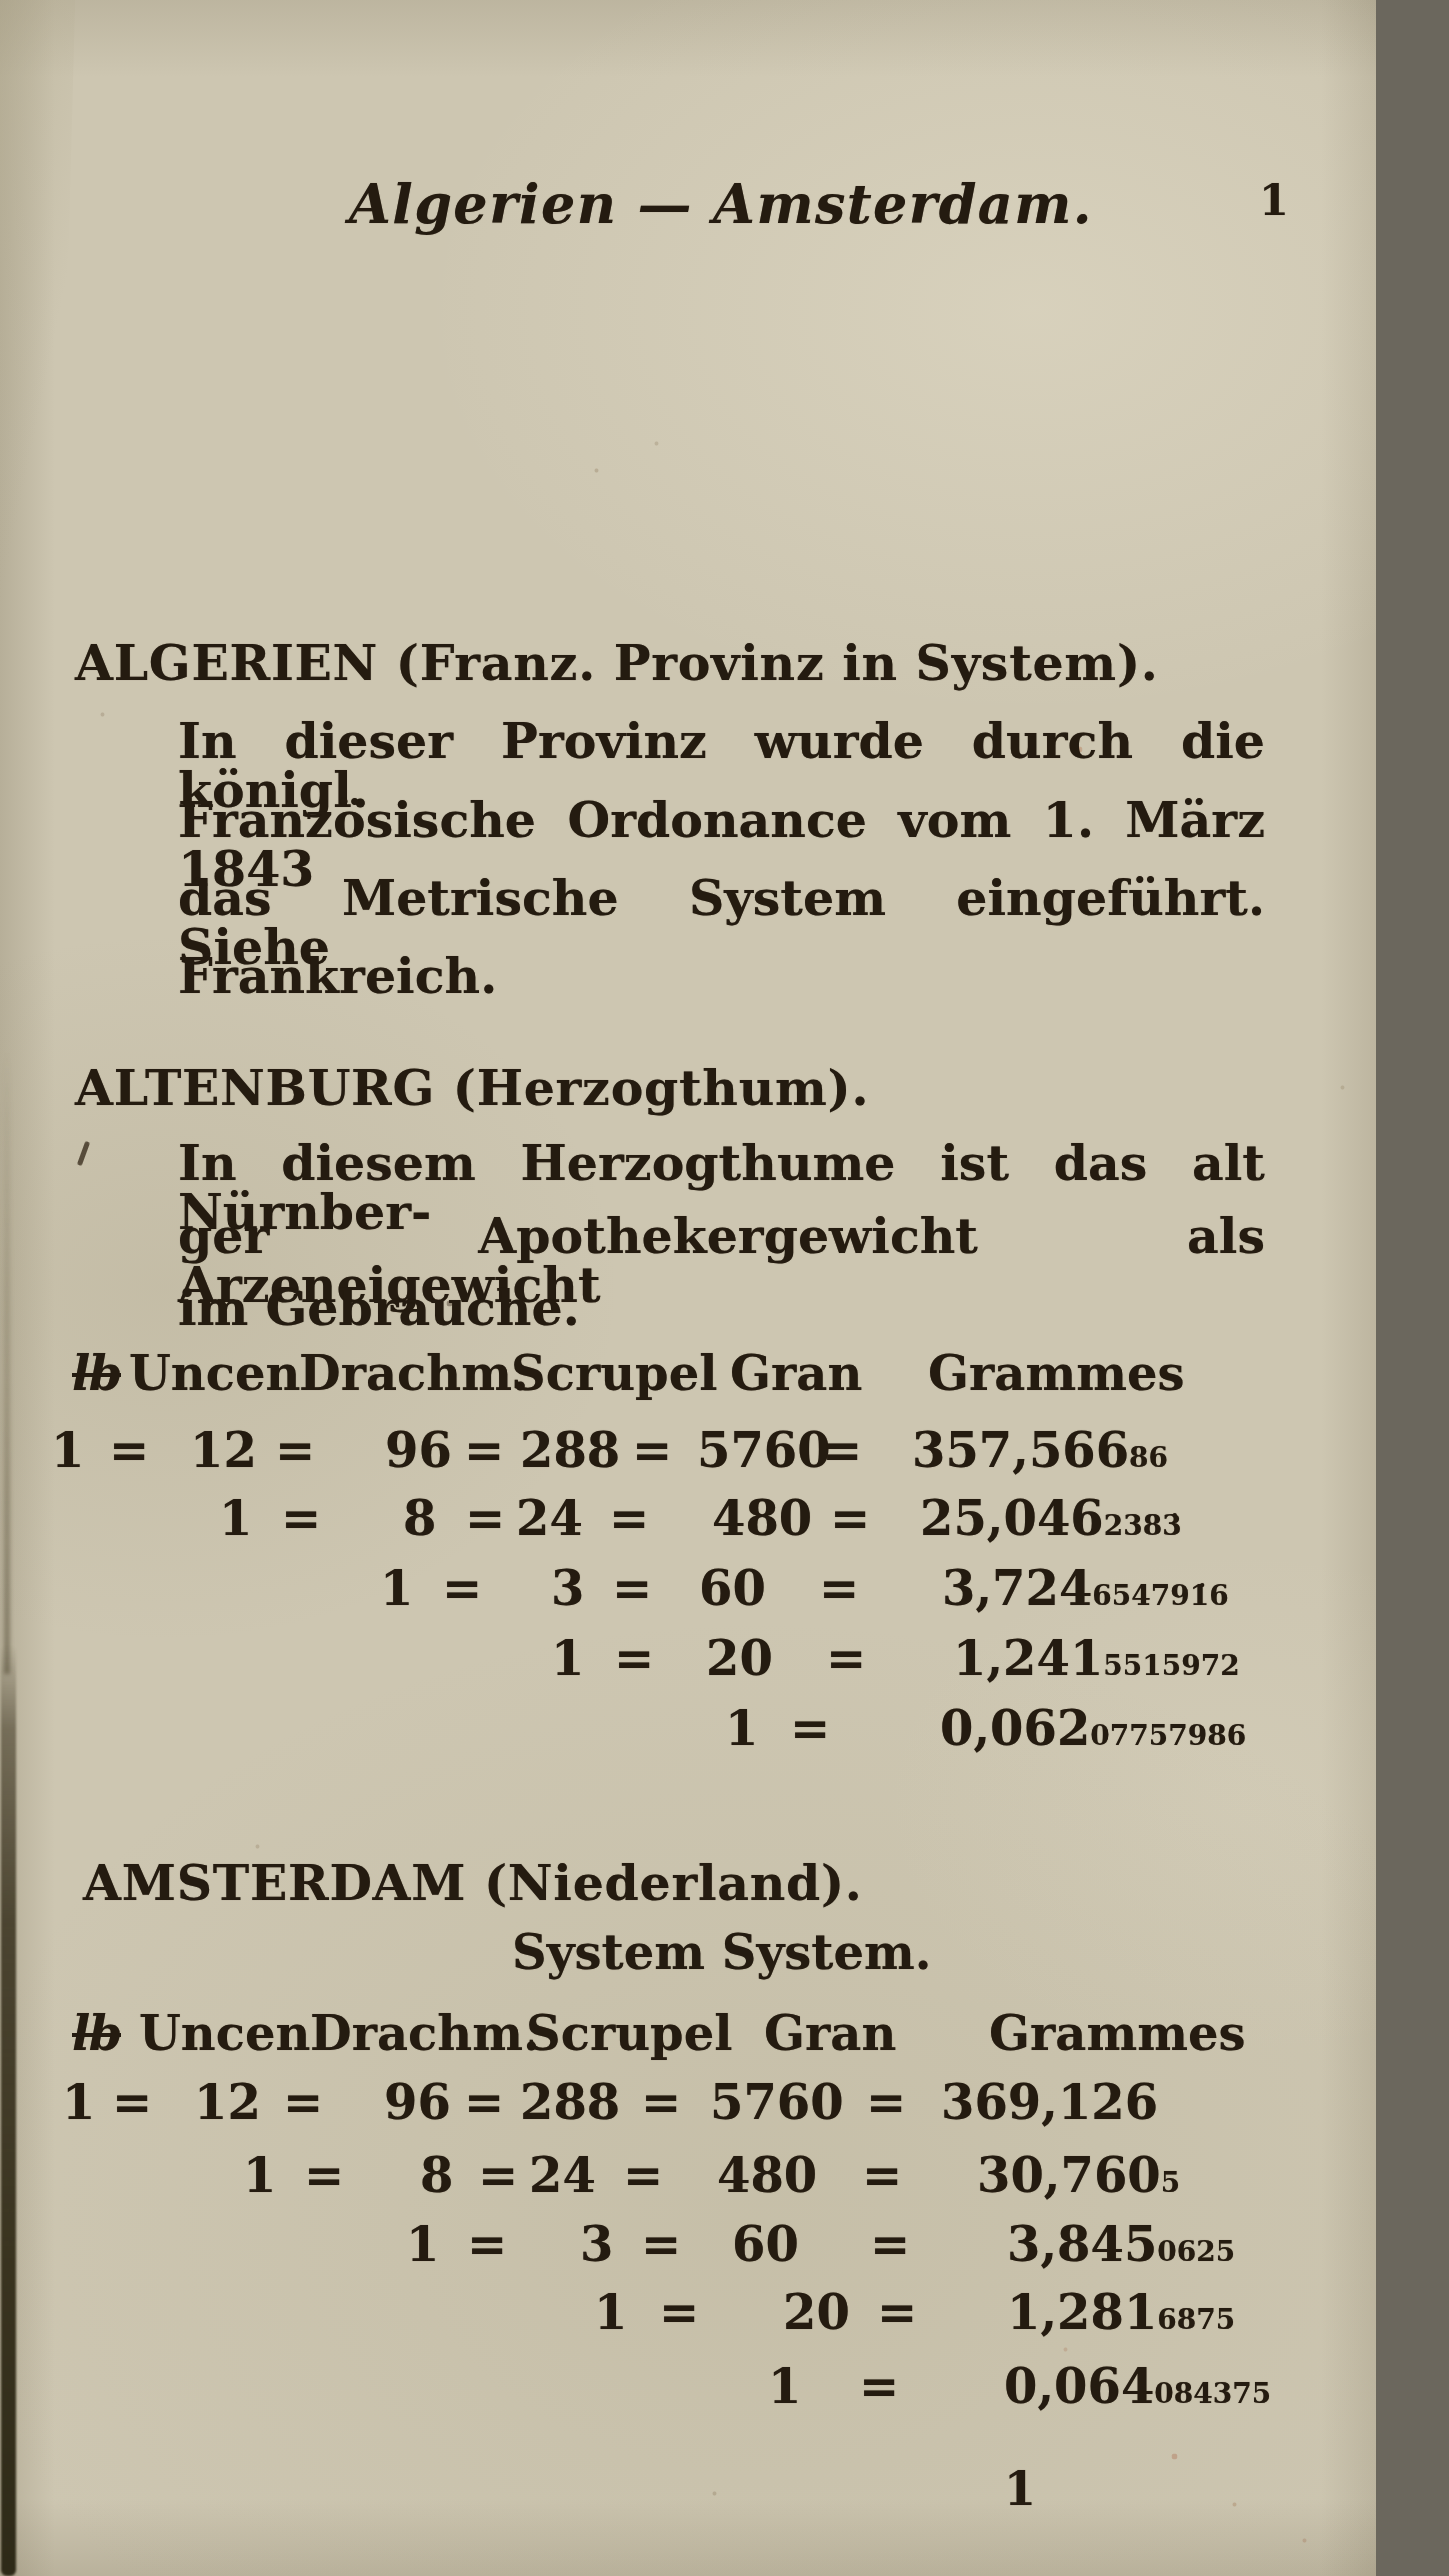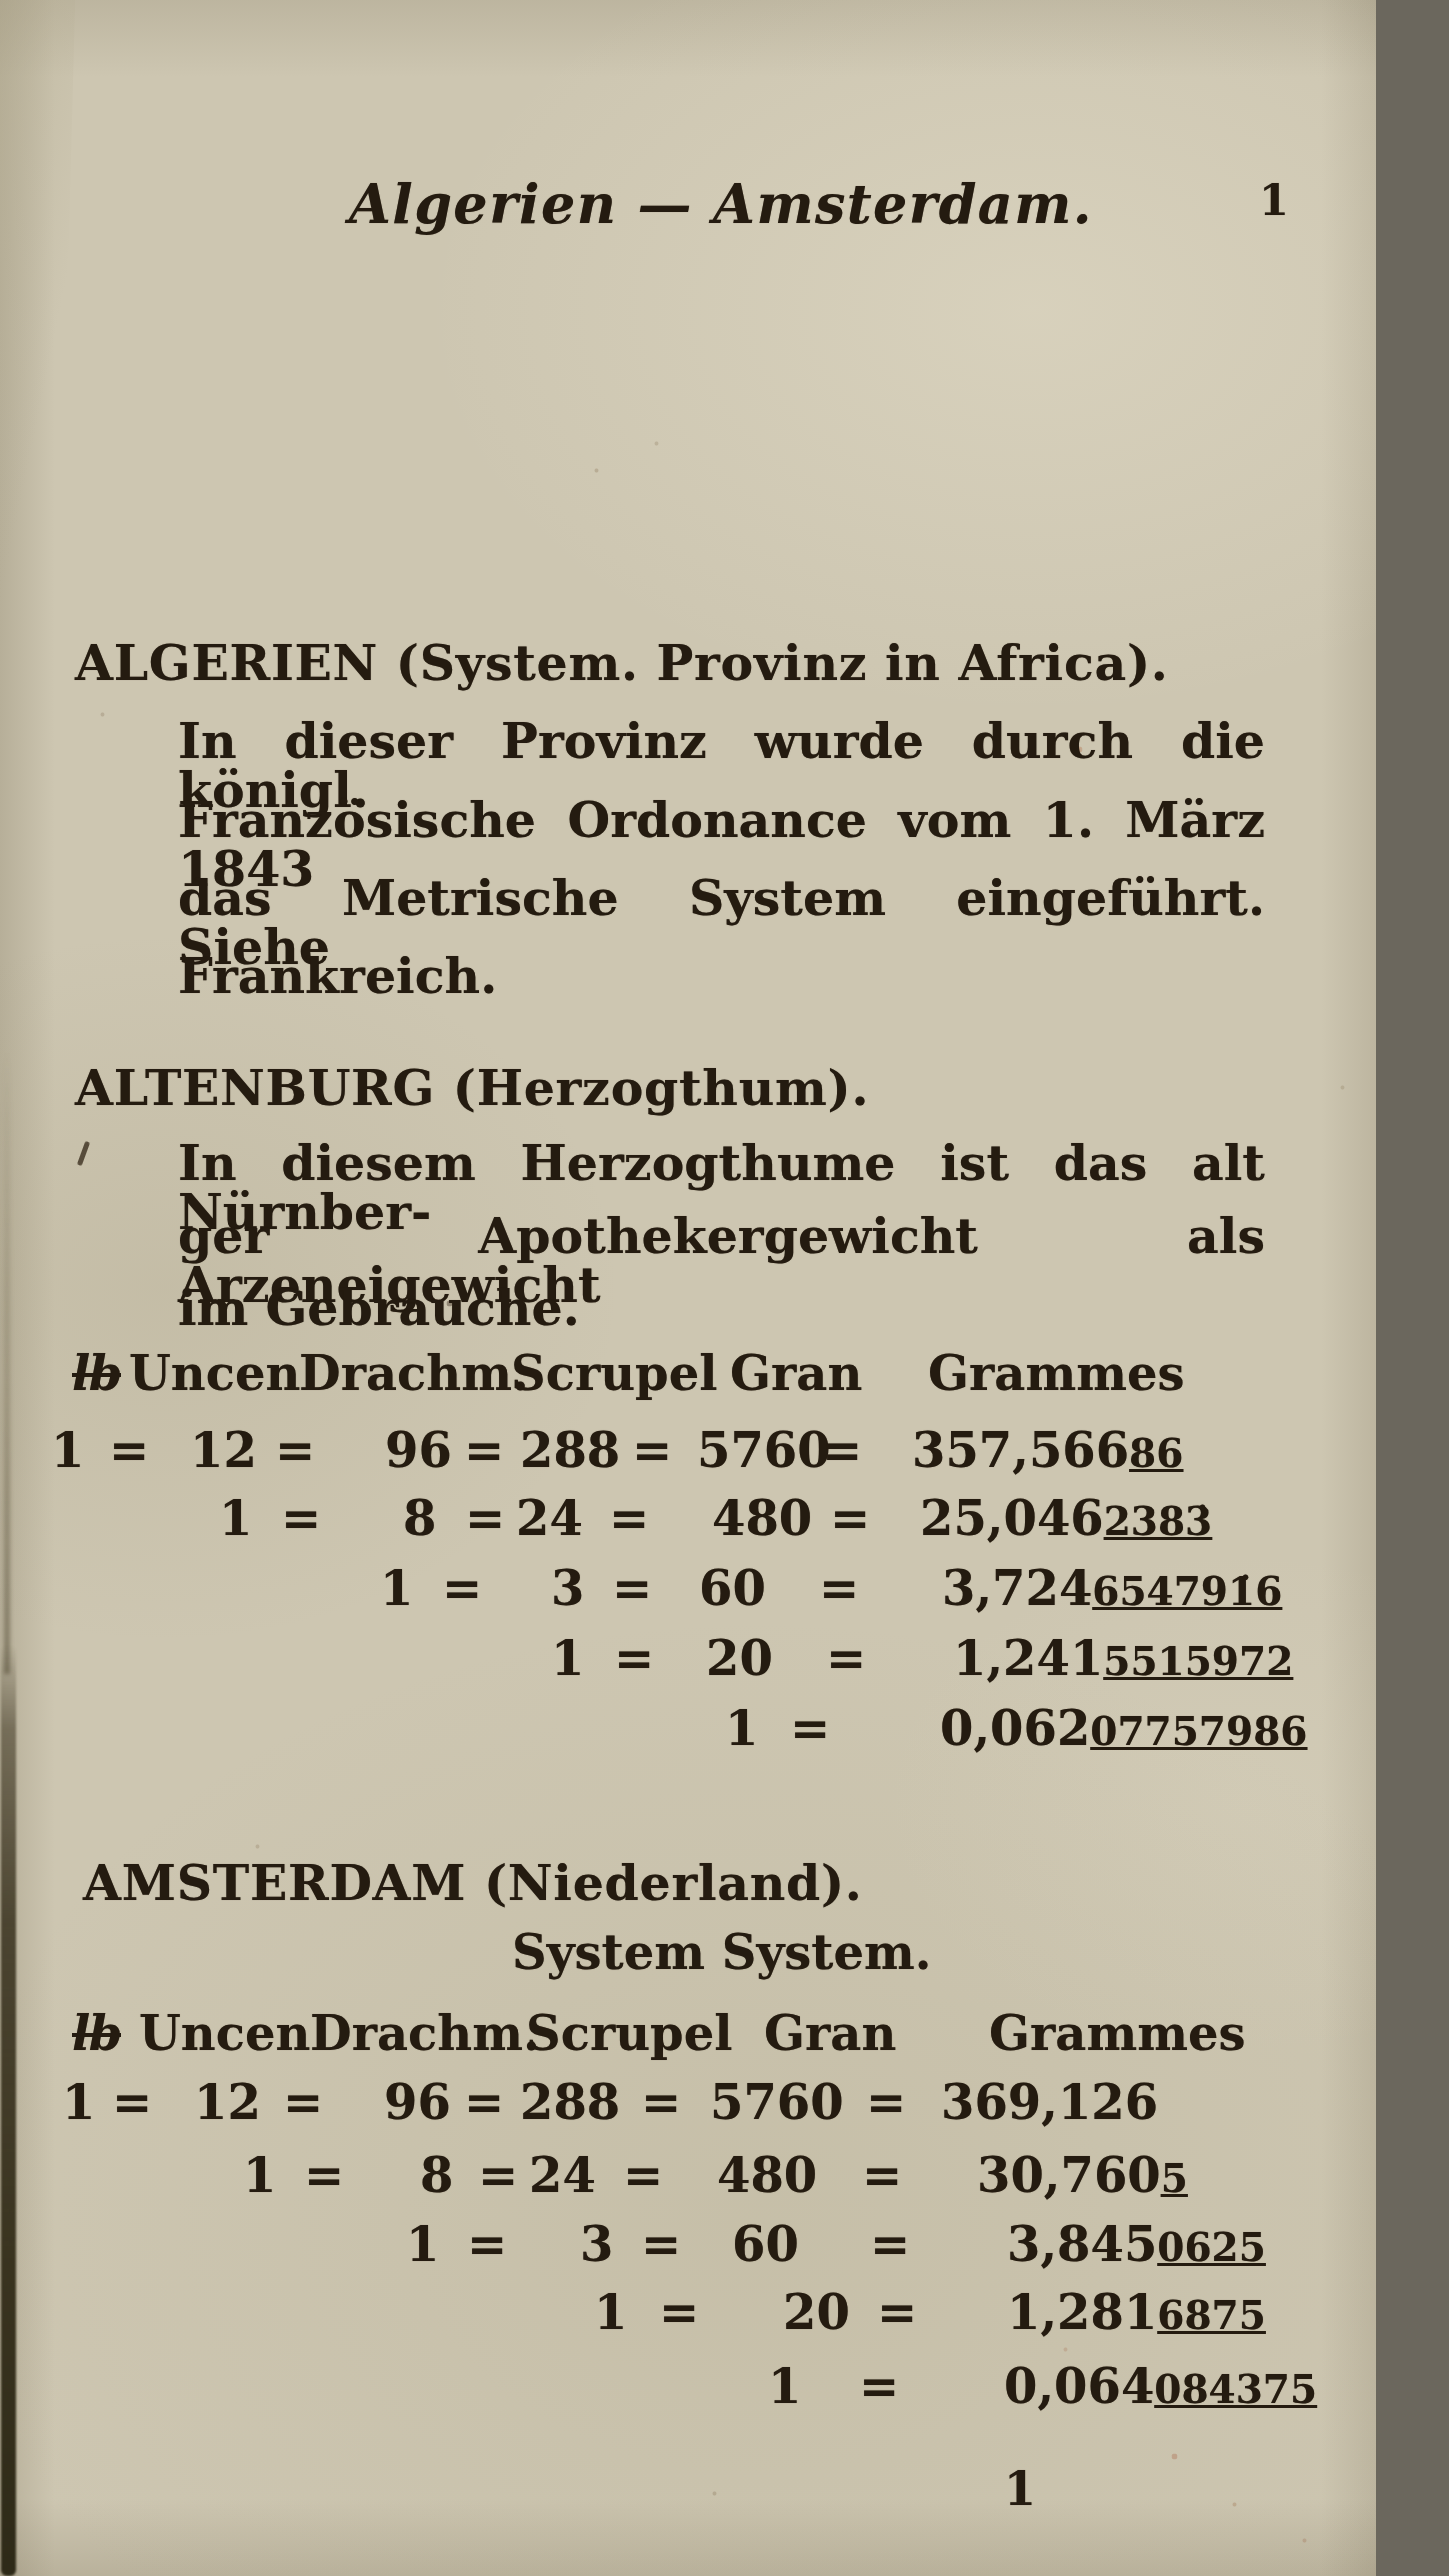--- a/index.html
+++ b/index.html
@@ -26,21 +26,21 @@
   .pline{
     position:absolute;left:178px;width:1087px;
     font-size:49px;line-height:1;
     text-align:justify;text-align-last:justify;
     white-space:normal;
     text-shadow:0 0 0.7px rgba(40,28,12,.55);
   }
   .plast{text-align-last:left;}
   .trow{position:absolute;left:0;top:0;width:100%;height:65px;}
   .cell{position:absolute;font-size:48px;line-height:1;white-space:nowrap;text-shadow:0 0 0.7px rgba(40,28,12,.55);}
-  .sm{font-size:39px;text-decoration:underline;}
+  .sm{font-size:28px;}
   .lb{font-style:italic;text-decoration:line-through;text-decoration-thickness:3.6px;letter-spacing:-1.4px;}
   .subhead{font-size:48px;}
   .signature{font-size:46px;}
   
   .binding{
     position:absolute;left:1.4px;top:1645px;width:14.5px;height:931px;
     background:linear-gradient(180deg, rgba(62,54,34,0) 0%, rgba(62,54,34,.55) 9%, rgba(56,49,30,.85) 30%, #3a3420 65%, #2e2a18 100%);
     filter:blur(1.1px);border-radius:5.8px;
   }
   .binding-faint{
@@ -81,21 +81,21 @@
 
   <div class="corner-crease"></div>
   <div class="binding-faint"></div>
   <div class="binding"></div>
   <div class="specks"></div>
   <div class="stray-mark"></div>
 
   <div class="txt runhead" style="left:349px;top:172px;">Algerien — Amsterdam.</div>
   <div class="txt pagenum" style="left:1259px;top:175px;">1</div>
 
-  <div class="txt heading" style="left:75px;top:634px;">ALGERIEN (System. Provinz in Africa).</div>
+  <div class="txt heading" style="left:75px;top:634px;">ALGERIEN (Franz. Provinz in System).</div>
   <div class="pline" style="top:717px;">In dieser Provinz wurde durch die königl.</div>
   <div class="pline" style="top:796px;">Französische Ordonance vom 1. März 1843</div>
   <div class="pline" style="top:874px;">das Metrische System eingeführt. Siehe</div>
   <div class="pline plast" style="top:952px;">Frankreich.</div>
 
   <div class="txt heading" style="left:75px;top:1059px;">ALTENBURG (Herzogthum).</div>
   <div class="pline" style="top:1139px;">In diesem Herzogthume ist das alt Nürnber-</div>
   <div class="pline" style="top:1212px;">ger Apothekergewicht als Arzeneigewicht</div>
   <div class="pline plast" style="top:1284px;">im Gebrauche.</div>
 

